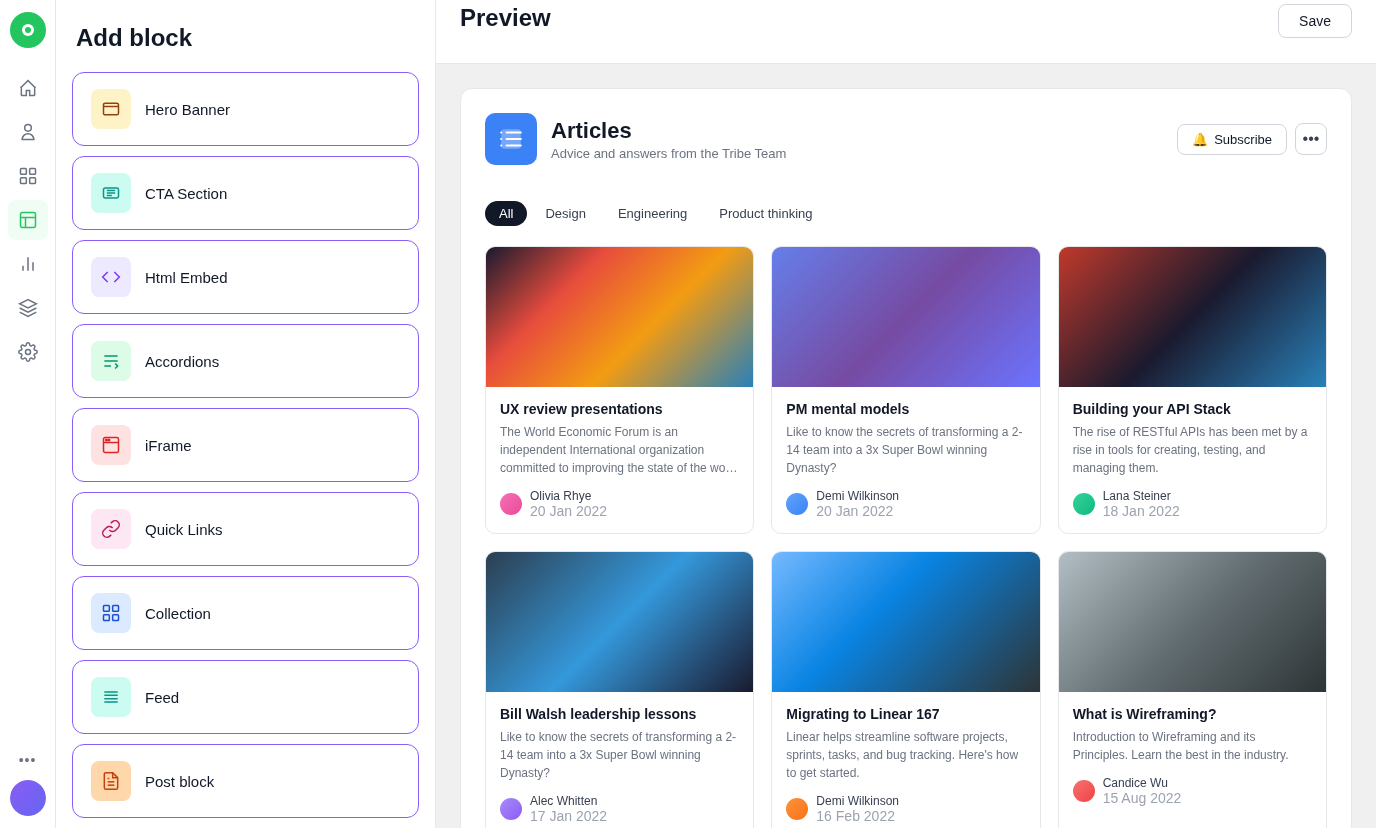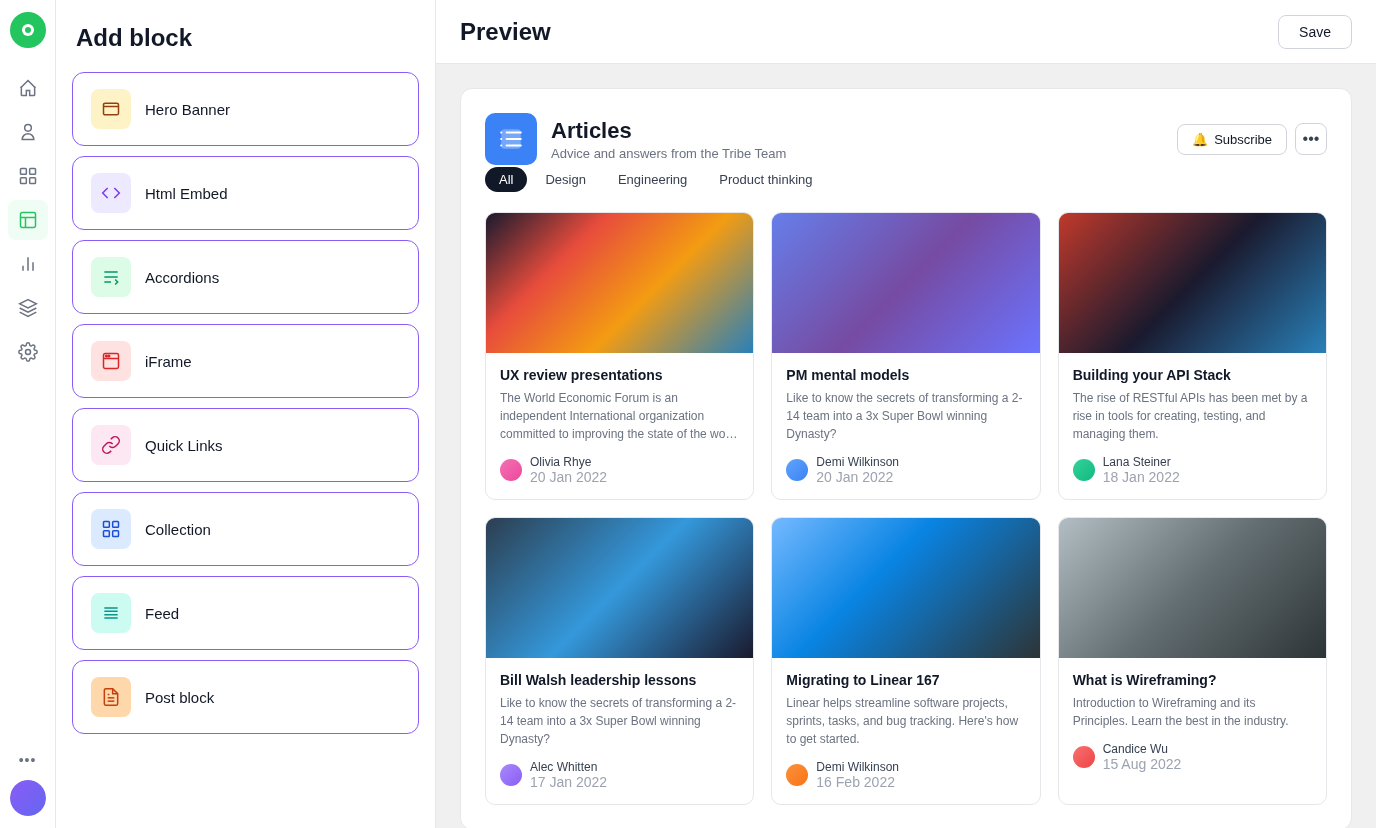--- a/index.html
+++ b/index.html
@@ -98,21 +98,21 @@
       flex: 1;
       display: flex;
       flex-direction: column;
       overflow: hidden;
     }
 
     
     .header {
       background: #fff;
       display: flex;
-      align-items: center;
+      align-items: flex-start;
       padding: 4px 24px;
       height: 64px;
       border-bottom: 1px solid #e5e7eb;
       flex-shrink: 0;
     }
     .header-title {
       font-size: 24px;
       font-weight: 700;
       color: #111827;
       flex: 1;
@@ -140,21 +140,21 @@
       border-radius: 12px;
       padding: 24px;
       border: 1px solid #e5e7eb;
     }
 
     
     .articles-header {
       display: flex;
       align-items: center;
       justify-content: space-between;
-      margin-bottom: 2px;
+      margin-bottom: 36px;
     }
     .articles-left {
       display: flex;
       align-items: center;
       gap: 14px;
     }
     .articles-icon {
       width: 52px; height: 52px;
       background: #3b82f6;
       border-radius: 10px;
@@ -351,20 +351,29 @@
 
   <div id="block-items-container">
       <div class="block-item">
     <div class="block-icon icon-yellow" style="font-size:16px;">
           <svg width="20" height="20" fill="none" stroke="#92400e" stroke-width="1.8" viewBox="0 0 24 24">
             <rect x="3" y="5" width="18" height="14" rx="2"></rect>
             <path d="M3 9h18"></path>
           </svg>
         </div>
     <span class="block-label">Hero Banner</span>
+  </div>
+      <div class="block-item">
+    <div class="block-icon icon-teal" style="font-size:16px;">
+          <svg width="20" height="20" fill="none" stroke="#0d9488" stroke-width="1.8" viewBox="0 0 24 24">
+            <rect x="3" y="6" width="18" height="12" rx="2"></rect>
+            <path d="M7 12h10M7 9h10M7 15h6"></path>
+          </svg>
+        </div>
+    <span class="block-label">CTA Section</span>
   </div>
       <div class="block-item">
     <div class="block-icon icon-purple" style="font-size:16px;">
           <svg width="20" height="20" fill="none" stroke="#7c3aed" stroke-width="1.8" viewBox="0 0 24 24">
             <path d="M16 18l6-6-6-6M8 6l-6 6 6 6"></path>
           </svg>
         </div>
     <span class="block-label">Html Embed</span>
   </div>
       <div class="block-item">

